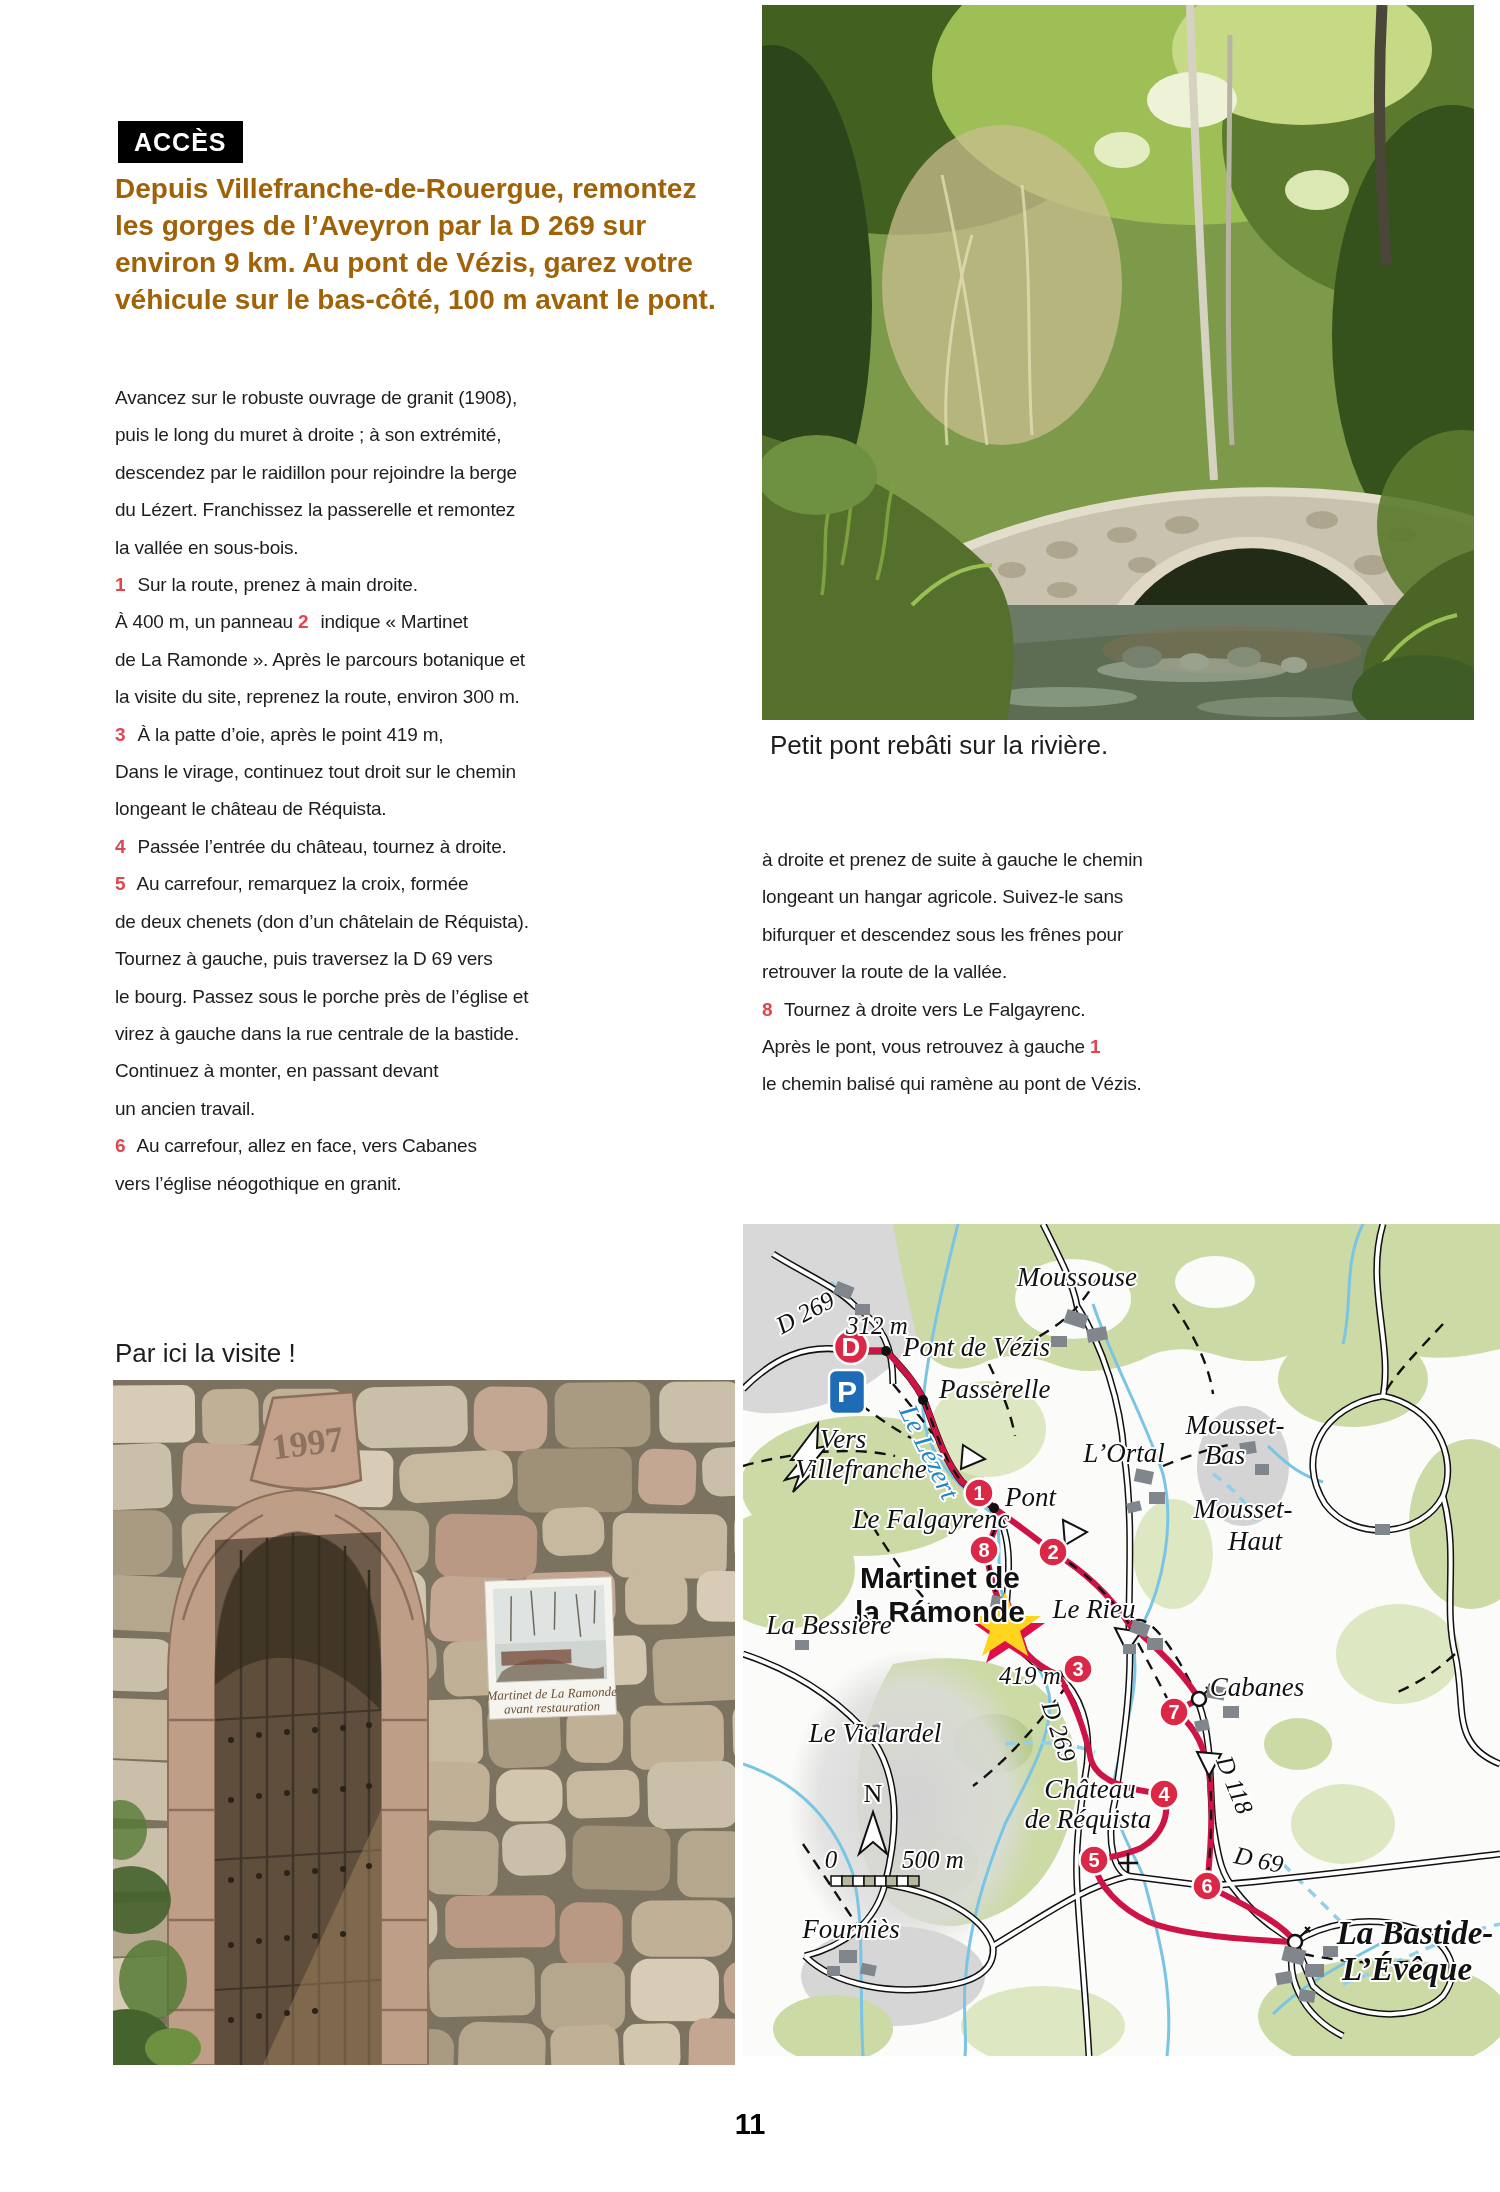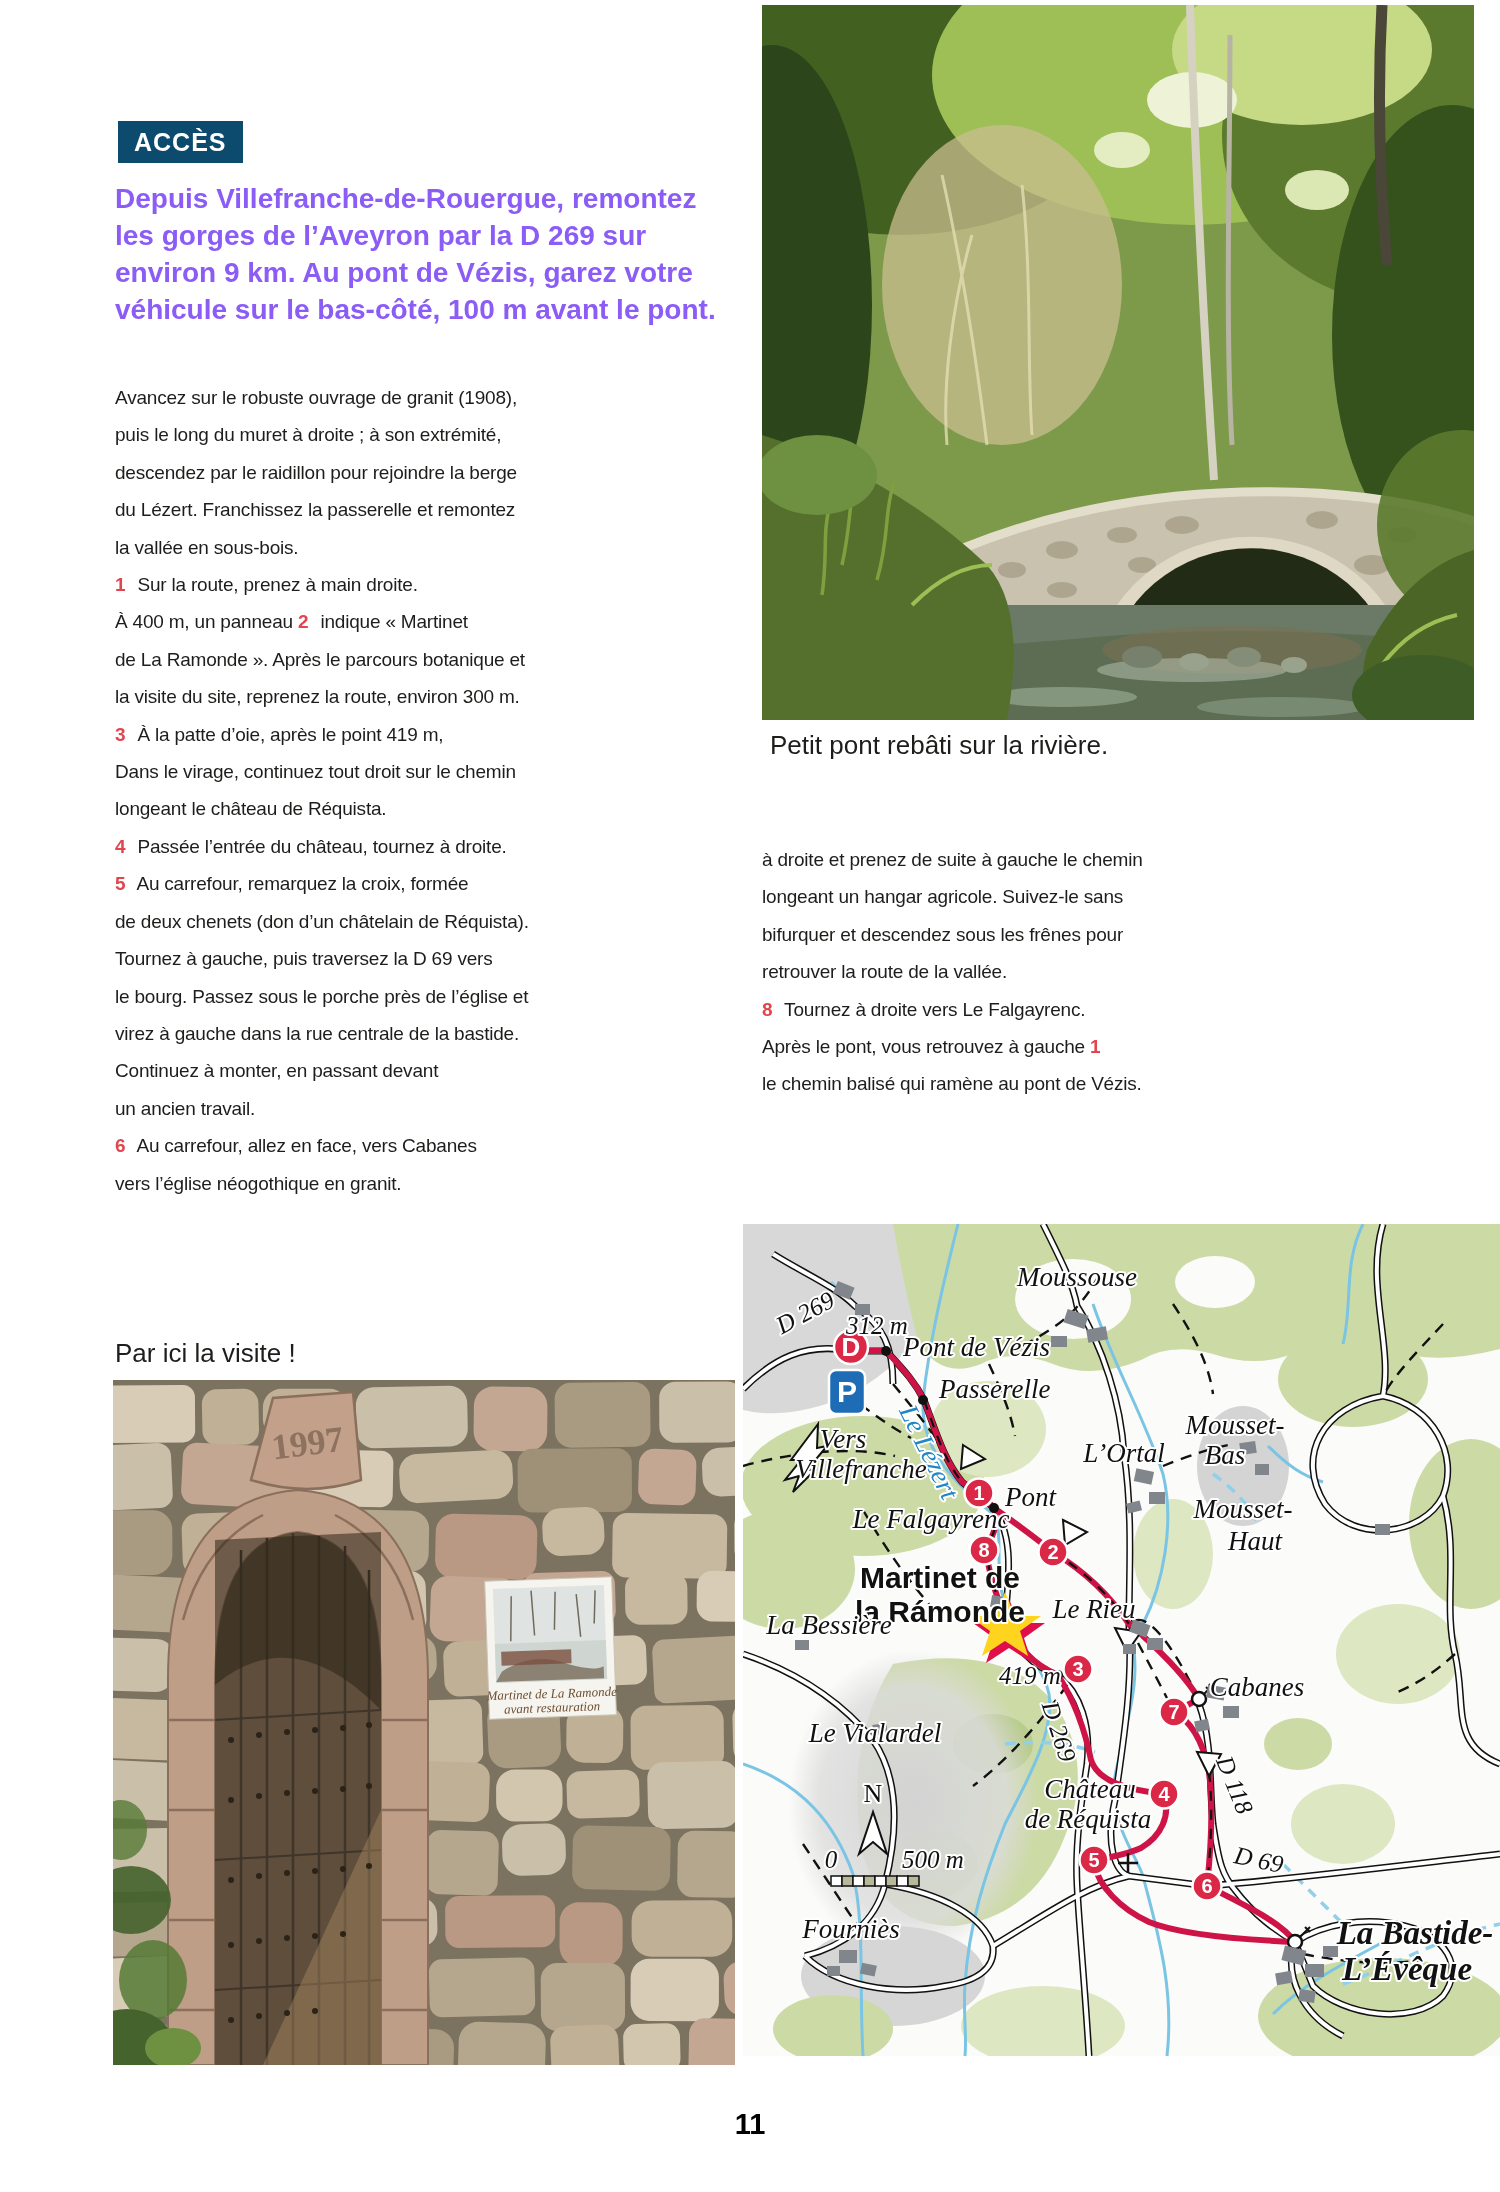--- a/index.html
+++ b/index.html
@@ -1,22 +1,22 @@
 <!DOCTYPE html>
 <html><head>
 <meta charset="utf-8">
 <style>
   html,body{margin:0;padding:0;background:#fff;}
   .page{position:relative;width:1500px;height:2192px;background:#ffffff;overflow:hidden;
         font-family:"Liberation Sans",sans-serif;color:#1d1d1b;}
   .abs{position:absolute;}
   
-  .acces-box{left:118px;top:121px;background:#0c4a6e;color:#fff;font-weight:bold;
+  .acces-box{left:118px;top:121px;background:#000000;color:#fff;font-weight:bold;
              font-size:25px;letter-spacing:1px;padding:7px 16px 6px 16px;}
-  .intro{left:115px;top:180px;width:640px;color:#8b5cf6;font-weight:bold;
+  .intro{left:115px;top:170px;width:640px;color:#a16207;font-weight:bold;
          font-size:28px;line-height:37px;}
   .bodytext{font-size:19px;line-height:37.4px;letter-spacing:-0.2px;color:#1d1d1b;margin-top:21px;}
   .leftcol{left:115px;top:358px;width:640px;}
   .rightcol{left:762px;top:820px;width:720px;}
   .line{white-space:nowrap;}
   .stepnum{color:#e0464e;font-weight:bold;padding-right:7px;}
   .caption{font-size:26px;color:#1d1d1b;}
   .pagenum{left:700px;top:2108px;width:100px;text-align:center;color:#000000;
            font-weight:bold;font-size:29px;}
   

